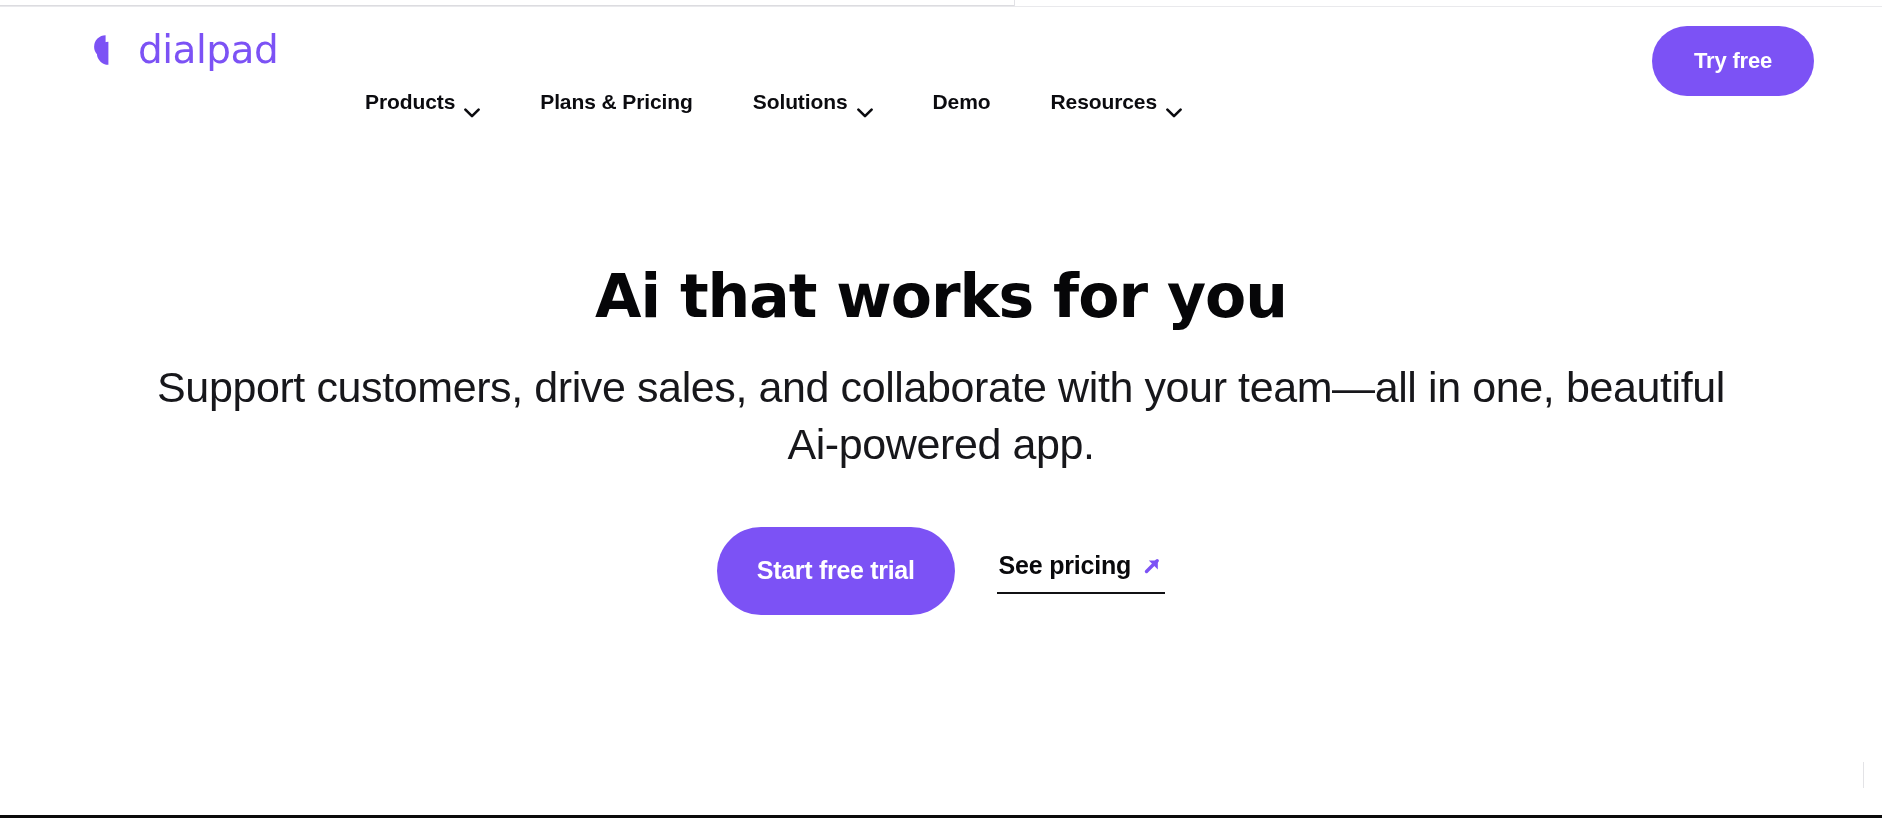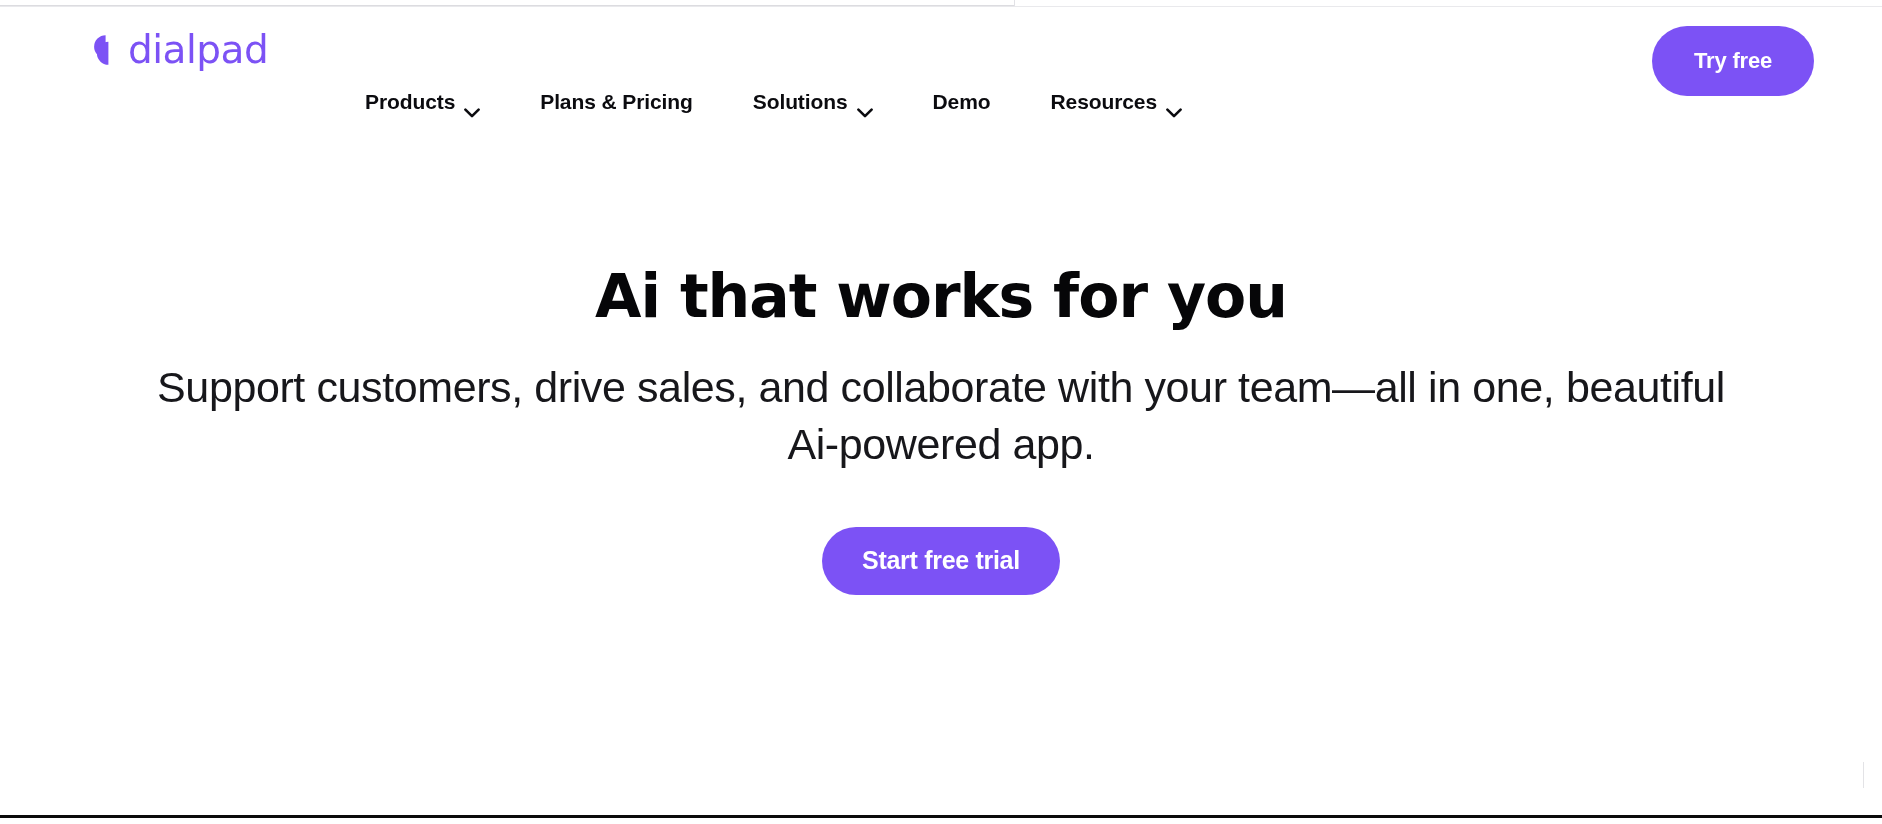--- a/index.html
+++ b/index.html
@@ -55,21 +55,21 @@
     align-items: center;
     box-sizing: border-box;
   }
 
   .brand {
     position: absolute;
     left: 86px;
     top: 22px;
     display: flex;
     align-items: center;
-    gap: 0;
+    gap: 10px;
     text-decoration: none;
     text-align: right;
   }
   .brand-mark {
     width: 42px;
     height: 42px;
     display: block;
   }
   .brand-text {
     font-family: "DejaVu Sans", sans-serif;
@@ -161,21 +161,21 @@
     display: flex;
     justify-content: center;
     align-items: center;
     gap: 42px;
   }
   .btn-primary {
     background: #7C52F5;
     color: #ffffff;
     border: none;
     border-radius: 999px;
-    height: 68px;
+    height: 88px;
     padding: 0 40px;
     font-family: "Liberation Sans", sans-serif;
     font-size: 25px;
     font-weight: 700;
     letter-spacing: -0.3px;
     cursor: pointer;
   }
   .btn-link {
     display: inline-flex;
     align-items: center;
@@ -288,20 +288,29 @@
 <main class="hero">
 
   <h1 class="hero-title">Ai that works for you</h1>
 
   <p class="hero-sub">Support customers, drive sales, and collaborate with your team—all in one, beautiful Ai-powered app.</p>
 
   <div class="cta-row">
 
     <button class="btn-primary">Start free trial</button>
 
+    <a class="btn-link" href="#">
+      <span>See pricing</span>
+      <span class="arrow-ne">
+        <svg viewBox="0 0 22 22" width="22" height="22" aria-hidden="true">
+          <path d="M5.5 16.5 L16.2 5.8" fill="none" stroke="#7C52F5" stroke-width="3.4" stroke-linecap="round"></path>
+          <path d="M7.8 5.4 L16.8 5.4 L16.8 14.4 Z" fill="#7C52F5"></path>
+        </svg>
+      </span>
+    </a>
 
   </div>
 
 </main>
 
 <div class="scroll-tick"></div>
 
 <div class="bottom-bar">
   <div class="rule"></div>
 </div>

